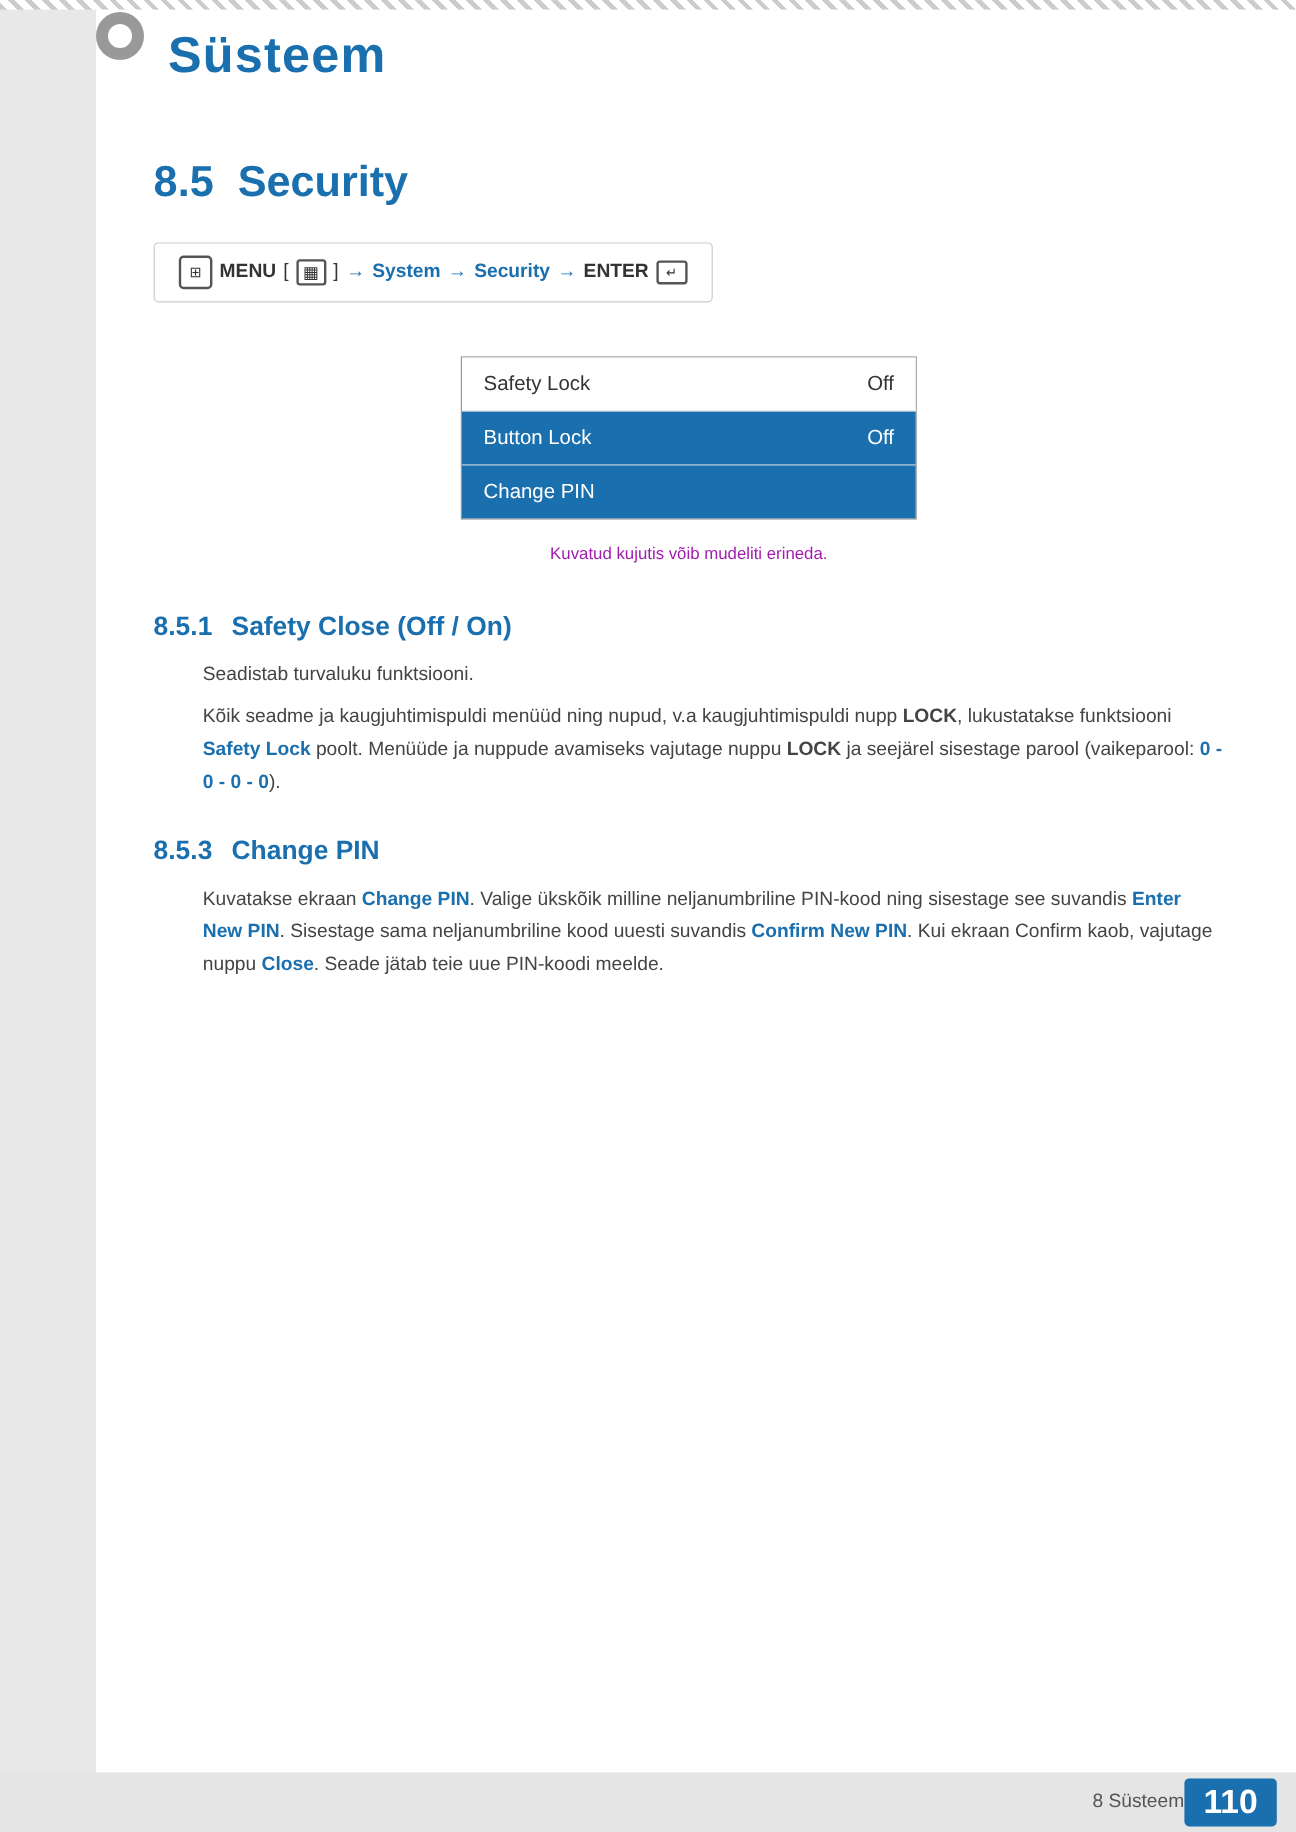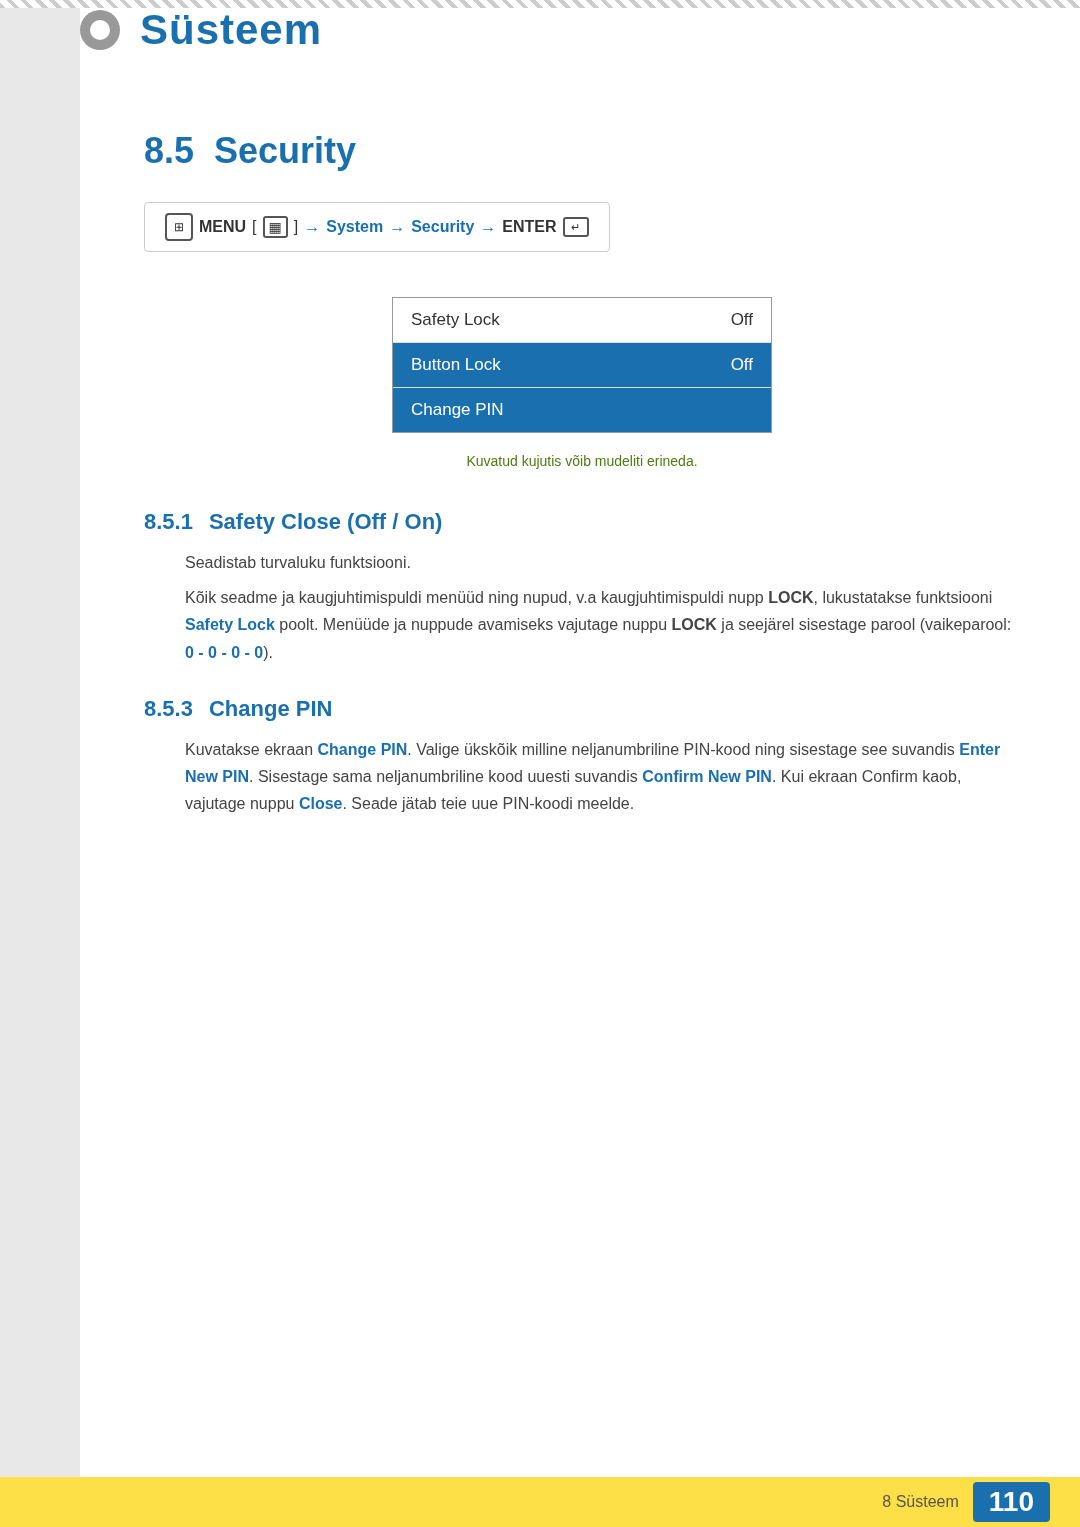--- a/index.html
+++ b/index.html
@@ -46,21 +46,21 @@
     .page-icon-inner {
       width: 20px;
       height: 20px;
       background: #ffffff;
       border-radius: 50%;
     }
 
     
     .main-title {
       position: absolute;
-      top: 6px;
+      top: 22px;
       left: 140px;
       font-size: 42px;
       font-weight: bold;
       color: #1a6faf;
       letter-spacing: 1px;
     }
 
     
     .left-bar {
       position: absolute;
@@ -68,21 +68,21 @@
       top: 0;
       width: 80px;
       height: 100%;
       background: #e8e8e8;
     }
 
     
     .content {
       position: absolute;
       top: 100px;
-      left: 84px;
+      left: 68px;
       right: 0;
       padding: 30px 60px 80px 60px;
     }
 
     
     .section-heading {
       display: flex;
       align-items: baseline;
       gap: 20px;
       margin-bottom: 30px;
@@ -194,21 +194,21 @@
     }
 
     .menu-row-value {
       font-size: 17px;
     }
 
     
     .menu-caption {
       text-align: center;
       font-size: 14px;
-      color: #4d7c0f;
+      color: #a21caf;
       margin-top: 12px;
       margin-bottom: 40px;
     }
 
     
     .subsection-heading {
       display: flex;
       align-items: baseline;
       gap: 16px;
       margin-bottom: 14px;
@@ -245,26 +245,25 @@
       color: #1a6faf;
     }
 
     
     .footer {
       position: absolute;
       bottom: 0;
       left: 0;
       right: 0;
       height: 50px;
-      background: #fde047;
+      background: #e5e5e5;
       display: flex;
       align-items: center;
       justify-content: flex-end;
-      padding-right: 30px;
-      gap: 14px;
+      padding-right: 16px;
     }
 
     .footer-text {
       color: #555;
       font-size: 16px;
     }
 
     .footer-number {
       background: #1a6faf;
       color: #ffffff;

